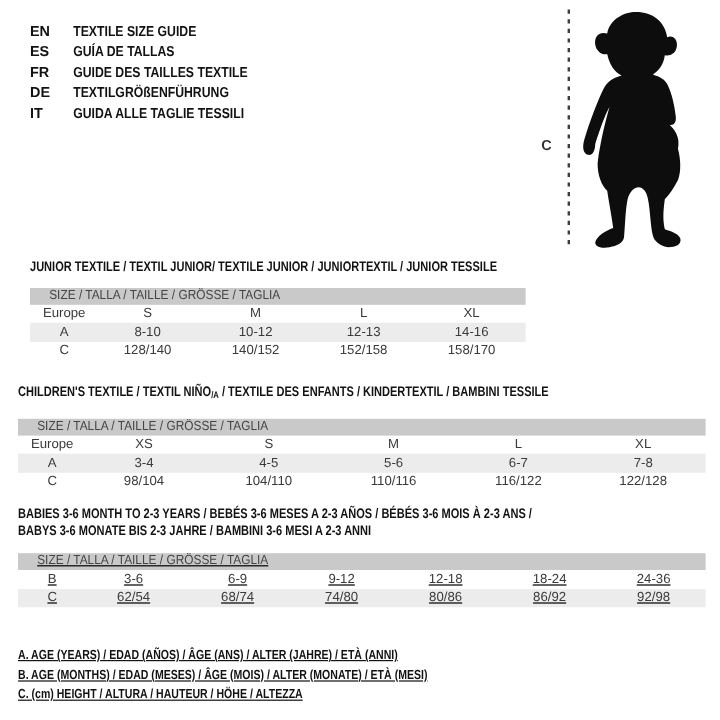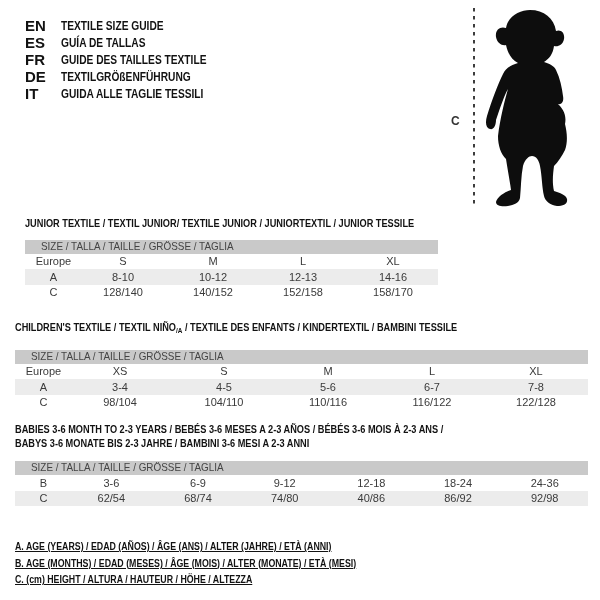--- a/index.html
+++ b/index.html
@@ -9,32 +9,32 @@
     --table_text:#3a3a3a;
     --silhouette:#0d0d0d;
   }
   html,body{margin:0;padding:0;background:#fff;}
   body{width:600px;height:600px;font-family:"Liberation Sans", sans-serif;}
   .canvas{position:relative;width:600px;height:600px;background:#fff;overflow:hidden;}
 
   
   .lang-list{position:absolute;left:25px;top:17px;}
   .lang-row{display:flex;height:17px;align-items:center;}
-  .lang-code{width:36px;font-weight:bold;font-size:15px;color:var(--title_text);}
+  .lang-code{width:36px;font-weight:bold;font-size:12px;color:var(--title_text);}
   .lang-title{font-weight:bold;font-size:12px;color:var(--title_text);
     display:inline-block;transform:scaleX(0.85);transform-origin:0 50%;white-space:nowrap;}
 
   
   .figure{position:absolute;left:450px;top:4px;width:140px;height:210px;}
 
   
   .section{position:absolute;left:15px;}
   #junior{top:217px;width:413px;margin-left:10px;}
   #children{top:321px;width:573px;}
-  #babies{top:423px;width:573px;}
+  #babies{top:423px;width:573px;text-decoration:underline;}
   .sec-title{font-size:11.5px;font-weight:bold;color:var(--title_text);line-height:13.5px;white-space:nowrap;}
   .squeeze{display:inline-block;transform:scaleX(0.8);transform-origin:0 50%;white-space:nowrap;}
   .subscript{font-size:8px;vertical-align:-2px;}
 
   
   .tbl{width:100%;}
   #junior .tbl{margin-top:9px;}
   #children .tbl{margin-top:12px;}
   #babies .tbl{margin-top:11px;}
   .size-bar{height:14px;background:var(--bar_bg);display:flex;align-items:flex-start;
@@ -206,21 +206,21 @@
         <div class="tcell">9-12</div>
         <div class="tcell">12-18</div>
         <div class="tcell">18-24</div>
         <div class="tcell">24-36</div>
       </div>
       <div class="trow alt">
         <div class="tlabel">C</div>
         <div class="tcell">62/54</div>
         <div class="tcell">68/74</div>
         <div class="tcell">74/80</div>
-        <div class="tcell">40/86</div>
+        <div class="tcell">80/86</div>
         <div class="tcell">86/92</div>
         <div class="tcell">92/98</div>
       </div>
     </div>
   </div>
 
   <div class="footnotes">
     <div class="footnote">
       <span class="squeeze">A. AGE (YEARS) / EDAD (AÑOS) / ÂGE (ANS) / ALTER (JAHRE) / ETÀ (ANNI)</span>
     </div>

